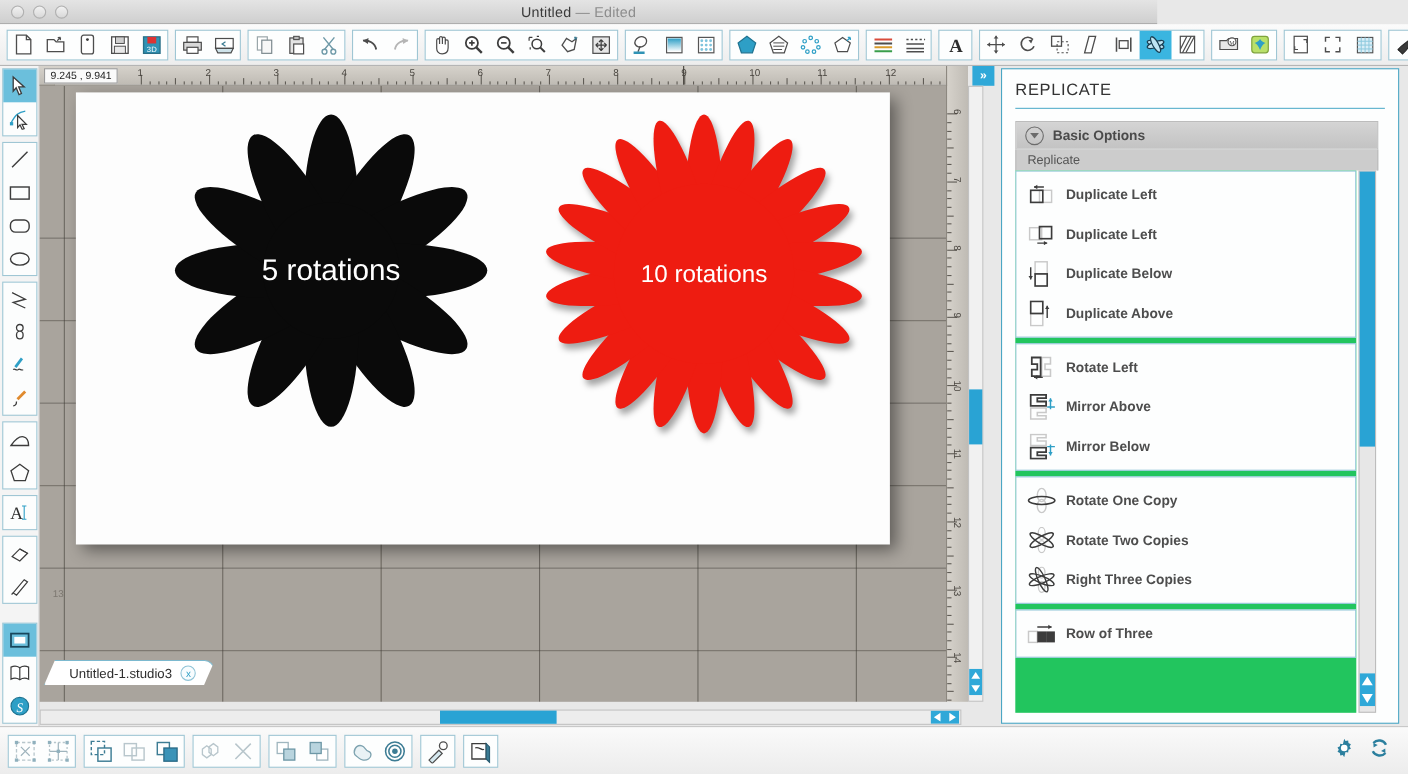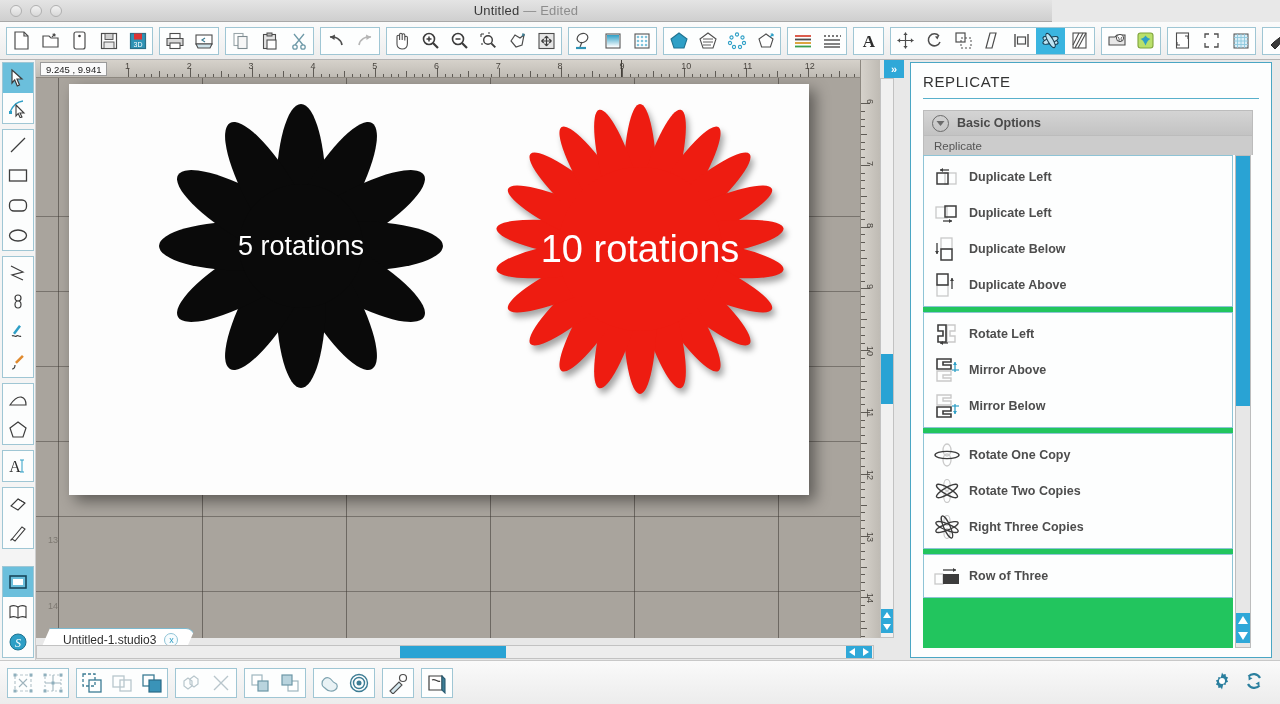--- a/index.html
+++ b/index.html
@@ -134,21 +134,21 @@
   .vthumb { position: absolute; left: 0; top: 275px; width: 12px; height: 50px; background: #29a3d4; }
   .vs-arrows { position: absolute; left: 0; bottom: 0; width: 12px; }
   .expander {
     position: absolute; left: 884px; top: 60px; width: 20px; height: 18px;
     background: #2fa8d8; color: #fff; font-size: 11px; font-weight: bold;
     display: flex; align-items: center; justify-content: center; cursor: pointer;
   }
 
   
   .tabbar {
-    position: absolute; left: 36px; top: 626px; width: 838px; height: 25px; text-decoration: underline;
+    position: absolute; left: 36px; top: 598px; width: 838px; height: 25px; text-decoration: underline;
   }
   .doctab {
     position: absolute; left: 4px; top: 2px; height: 23px;
     background: #fff; border: 1px solid #7cb9cf; border-bottom: none;
     border-radius: 3px 9px 0 0;
     display: flex; align-items: center; padding: 0 8px 0 18px;
     font-size: 12px; color: #2e2e2e; cursor: pointer;
     clip-path: polygon(10px 0, 100% 0, calc(100% - 10px) 100%, 0 100%);
     padding-left: 22px; padding-right: 16px;
   }
@@ -882,21 +882,21 @@
               <ellipse cx="159" cy="99" rx="17" ry="85" fill="#ee1c11" transform="rotate(245.45454545454544 159 159)"></ellipse>
               <ellipse cx="159" cy="99" rx="17" ry="85" fill="#ee1c11" transform="rotate(261.8181818181818 159 159)"></ellipse>
               <ellipse cx="159" cy="99" rx="17" ry="85" fill="#ee1c11" transform="rotate(278.1818181818182 159 159)"></ellipse>
               <ellipse cx="159" cy="99" rx="17" ry="85" fill="#ee1c11" transform="rotate(294.54545454545456 159 159)"></ellipse>
               <ellipse cx="159" cy="99" rx="17" ry="85" fill="#ee1c11" transform="rotate(310.9090909090909 159 159)"></ellipse>
               <ellipse cx="159" cy="99" rx="17" ry="85" fill="#ee1c11" transform="rotate(327.27272727272725 159 159)"></ellipse>
               <ellipse cx="159" cy="99" rx="17" ry="85" fill="#ee1c11" transform="rotate(343.6363636363636 159 159)"></ellipse>
               <circle cx="159" cy="159" r="82" fill="#ee1c11"></circle>
             </g>
           </svg>
-        <div class="shape-label" style="font-size:38px;">10 rotations</div>
+        <div class="shape-label" style="font-size:22px;">10 rotations</div>
       </div>
     </div>
   </div>
 
   <div class="vruler">
     <div id="vruler-ticks">
         <div class="rtick" style="top:43.0px; left:0; height:1px; width:9px;"></div>
         <div class="rtick" style="top:50.7px; left:0; height:1px; width:3.5px;"></div>
         <div class="rtick" style="top:58.5px; left:0; height:1px; width:3.5px;"></div>
         <div class="rtick" style="top:66.2px; left:0; height:1px; width:3.5px;"></div>

